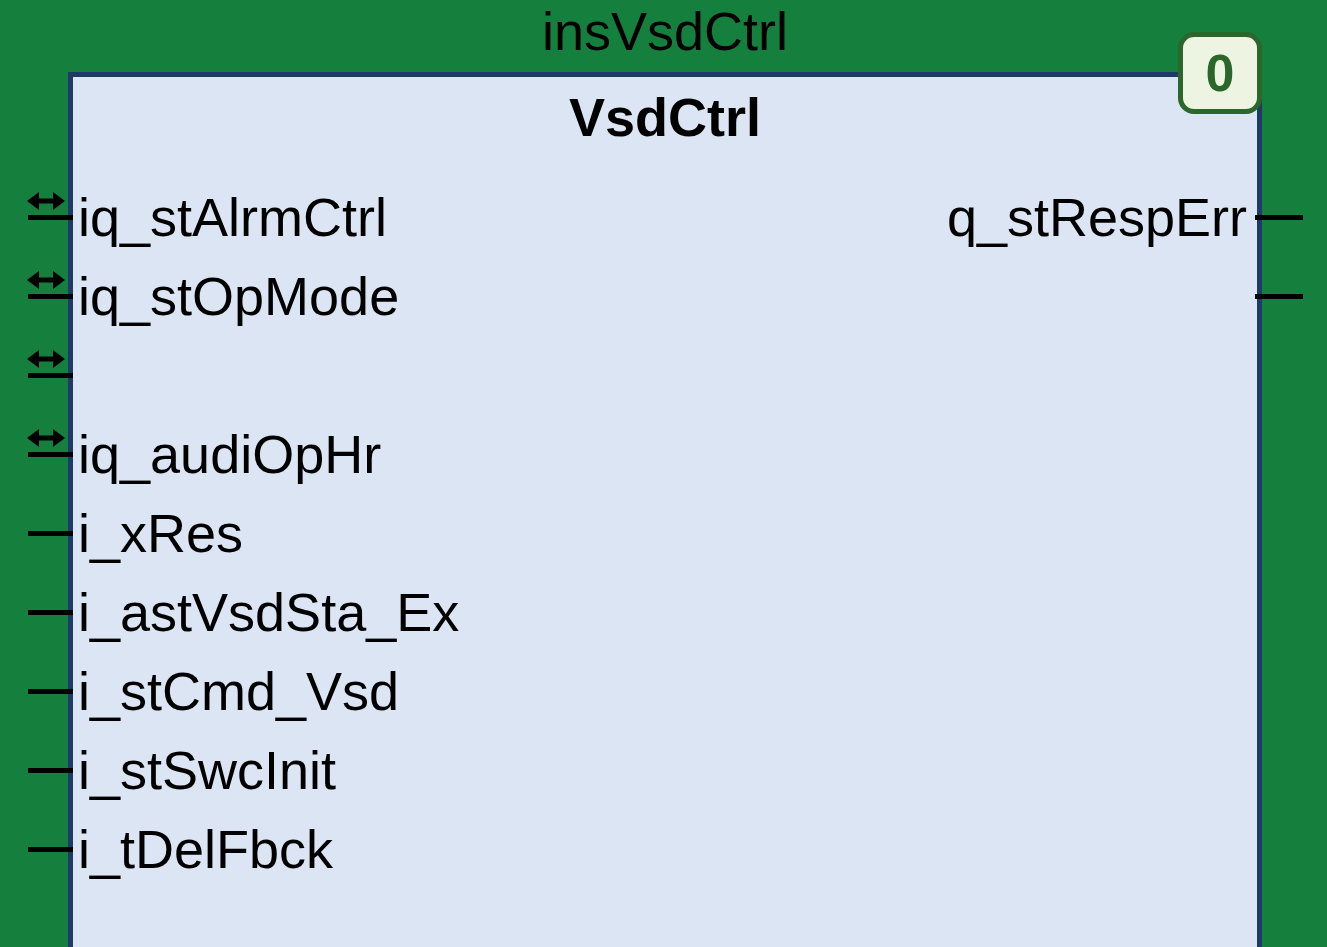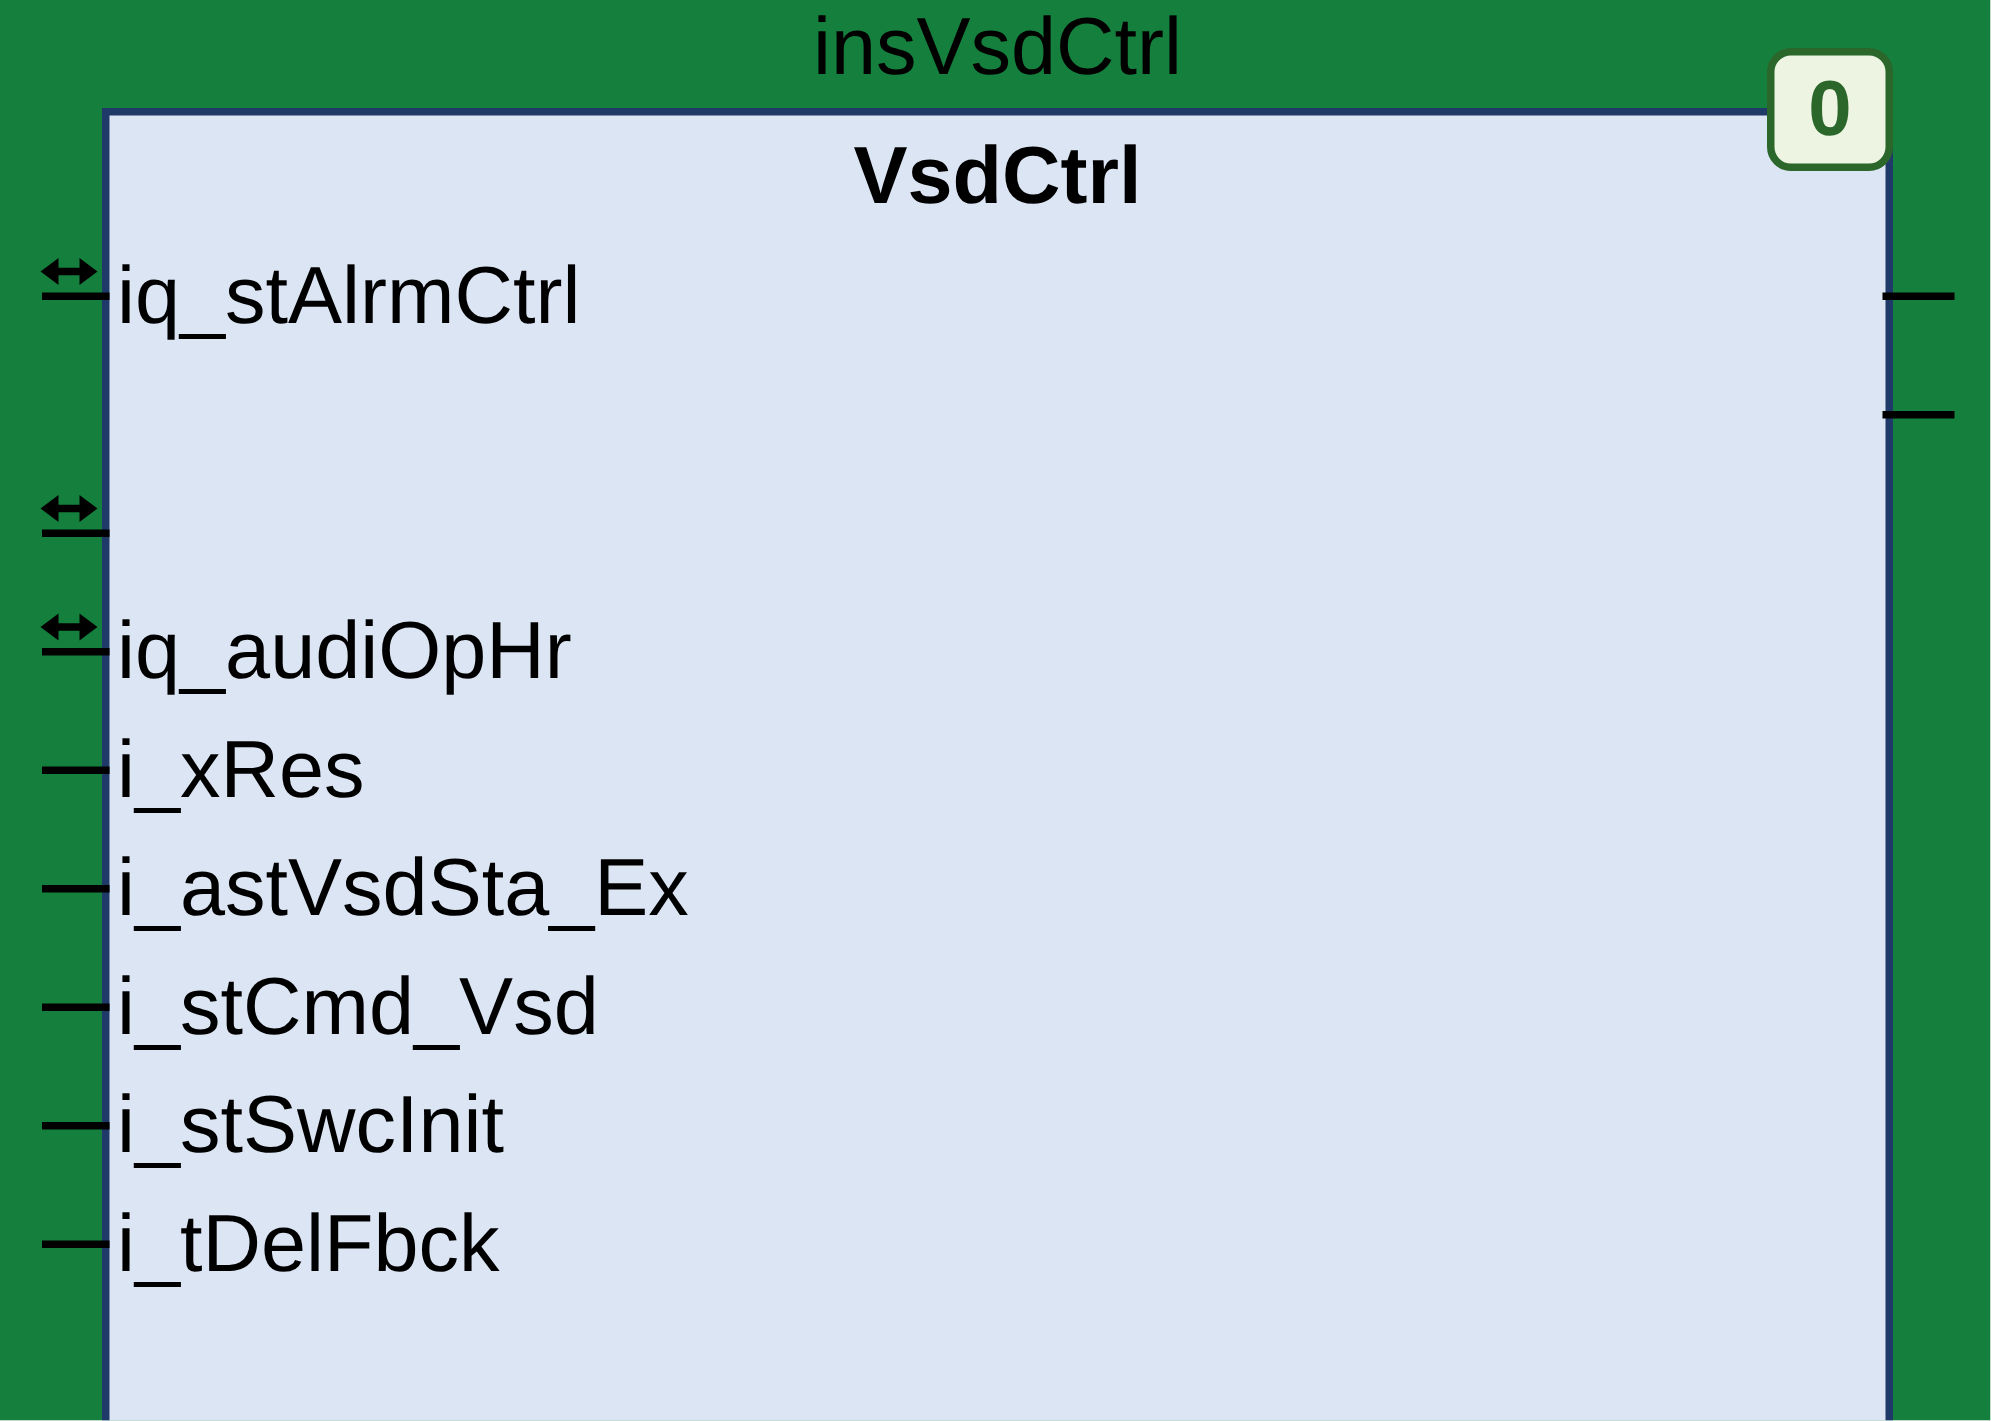--- a/index.html
+++ b/index.html
@@ -61,20 +61,21 @@
     font-size: 52px;
     font-weight: bold;
     color: var(--badge-text, #2b662b);
     z-index: 2;
   }
   .pin-row {
     position: absolute;
     left: 0;
     width: 100%;
     height: 56px;
+    margin-top: 20px;
   }
   .pin-label {
     position: absolute;
     top: 0;
     line-height: 56px;
     font-size: 54px;
     color: var(--pin-color, #000000);
     white-space: nowrap;
   }
   .left .pin-label  { left: 78px; }
@@ -115,20 +116,31 @@
     <span class="inout-icon">
       <svg width="40" height="24" viewBox="0 0 40 24">
           <path d="M6 12 H34" stroke="#000" stroke-width="5"></path>
           <path d="M13 3 L1 12 L13 21 Z" fill="#000"></path>
           <path d="M27 3 L39 12 L27 21 Z" fill="#000"></path>
         </svg>
     </span>
     <span class="pin-stub"></span>
     <span class="pin-label">iq_stAlrmCtrl</span>
   </div>
+  <div class="pin-row left inout" style="top:248px">
+    <span class="inout-icon">
+      <svg width="40" height="24" viewBox="0 0 40 24">
+          <path d="M6 12 H34" stroke="#000" stroke-width="5"></path>
+          <path d="M13 3 L1 12 L13 21 Z" fill="#000"></path>
+          <path d="M27 3 L39 12 L27 21 Z" fill="#000"></path>
+        </svg>
+    </span>
+    <span class="pin-stub"></span>
+    <span class="pin-label">iq_stOpMode</span>
+  </div>
   <div class="pin-row left inout" style="top:327px">
     <span class="inout-icon">
       <svg width="40" height="24" viewBox="0 0 40 24">
           <path d="M6 12 H34" stroke="#000" stroke-width="5"></path>
           <path d="M13 3 L1 12 L13 21 Z" fill="#000"></path>
           <path d="M27 3 L39 12 L27 21 Z" fill="#000"></path>
         </svg>
     </span>
     <span class="pin-stub"></span>
   </div>
@@ -160,18 +172,19 @@
     <span class="pin-stub"></span>
     <span class="pin-label">i_stSwcInit</span>
   </div>
   <div class="pin-row left input" style="top:801px">
     <span class="pin-stub"></span>
     <span class="pin-label">i_tDelFbck</span>
   </div>
 
   <div class="pin-row right output" style="top:169px">
     <span class="pin-stub"></span>
+    <span class="pin-label">q_stRespErr</span>
   </div>
   <div class="pin-row right output" style="top:248px">
     <span class="pin-stub"></span>
   </div>
 
 </div>
 
 </body></html>

